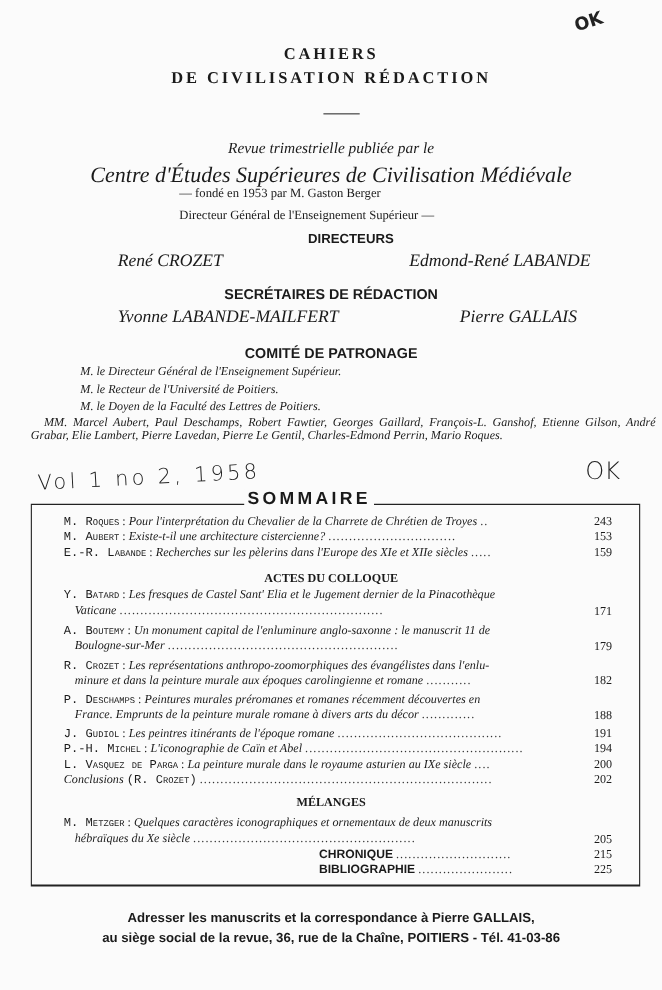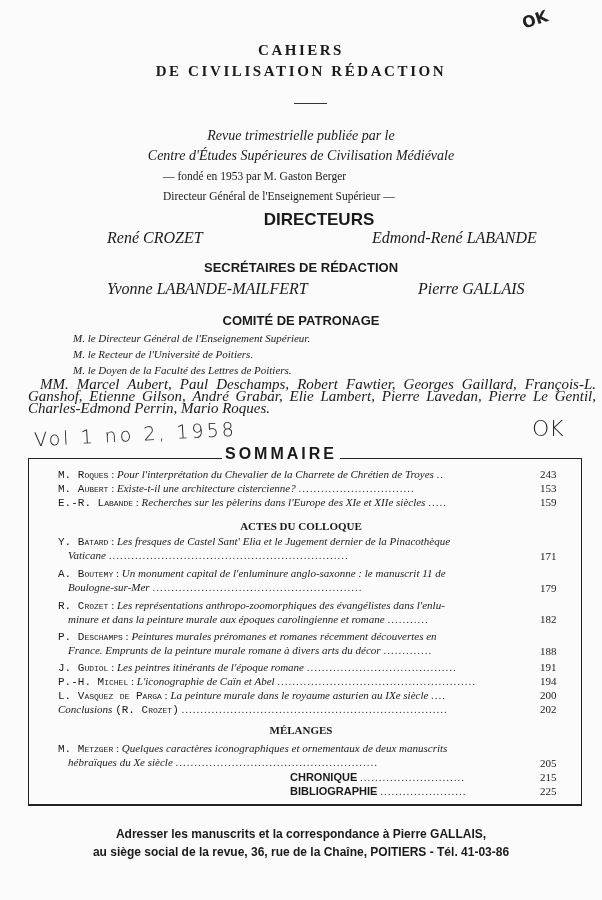--- a/index.html
+++ b/index.html
@@ -7,31 +7,31 @@
     width: 602px; height: 900px; background: #fbfbfb; position: relative; overflow: hidden;
     font-family: "Liberation Serif", "DejaVu Serif", serif; color: #1a1a1a;
   }
   .abs { position: absolute; }
   .center { left: 0; right: 0; text-align: center; }
   .title1 { top: 42px; font-size: 15px; font-weight: bold; letter-spacing: 2.5px; }
   .title2 { top: 63px; font-size: 15px; font-weight: bold; letter-spacing: 2.6px; }
   .rule { top: 103px; left: 294px; width: 33px; height: 1px; background: #333; }
   .it { font-style: italic; }
   .sub1 { top: 128px; font-size: 14px; font-style: italic; }
-  .sub2 { top: 148px; font-size: 14px; font-style: italic; }
+  .sub2 { top: 148px; font-size: 20px; font-style: italic; }
   .sub3 { top: 170px; font-size: 11.5px; left: 163px; }
   .sub4 { top: 190px; font-size: 11.5px; left: 163px; }
   .sc { font-variant: small-caps; font-family: Liberation Mono, monospace; }
   .head { font-family: "Liberation Sans", "DejaVu Sans", sans-serif; font-weight: bold; }
-  .h-dir { top: 210px; font-size: 17px; padding-left: 36px; }
+  .h-dir { top: 210px; font-size: 12px; padding-left: 36px; }
   .name { font-style: italic; font-size: 16px; }
   .h-sec { top: 260px; font-size: 13px; }
   .h-com { top: 313px; font-size: 13px; }
   .pat { left: 40px; font-size: 11px; font-style: italic; margin-left: 33px; }
-  .mm { left: 28px; right: 6px; top: 378px; font-size: 15px; font-style: italic; line-height: 12px; text-align: justify; text-indent: 12px; }
+  .mm { left: 28px; right: 6px; top: 378px; font-size: 11px; font-style: italic; line-height: 12px; text-align: justify; text-indent: 12px; }
   .hand { font-family: "DejaVu Sans", sans-serif; font-weight: 300; color: #222; }
   .ok1 { top: 10px; left: 522px; font-size: 16px; font-weight: bold; transform: rotate(-18deg); }
   .ok2 { top: 416px; left: 532px; font-size: 22px; }
   .volnote { top: 423px; left: 34px; font-size: 19px; letter-spacing: 3px; transform: rotate(-3deg); }
   .somm-label { top: 445px; left: 222px; font-size: 16px; font-weight: bold; letter-spacing: 3px; font-family: "Liberation Sans","DejaVu Sans",sans-serif; background: #fbfbfb; padding: 0 3px; }
   .box { top: 458px; left: 28px; width: 552px; height: 345px; border: 1.5px solid #222; border-bottom-width: 2.5px; }
   .toc-line { left: 58px; width: 474px; font-size: 11px; line-height: 13px; }
   .toc-page { left: 540px; font-size: 11px; }
   .sect { left: 0; right: 0; text-align: center; font-size: 11px; font-weight: bold; }
   .dots { color:#333; letter-spacing: 1px; }

